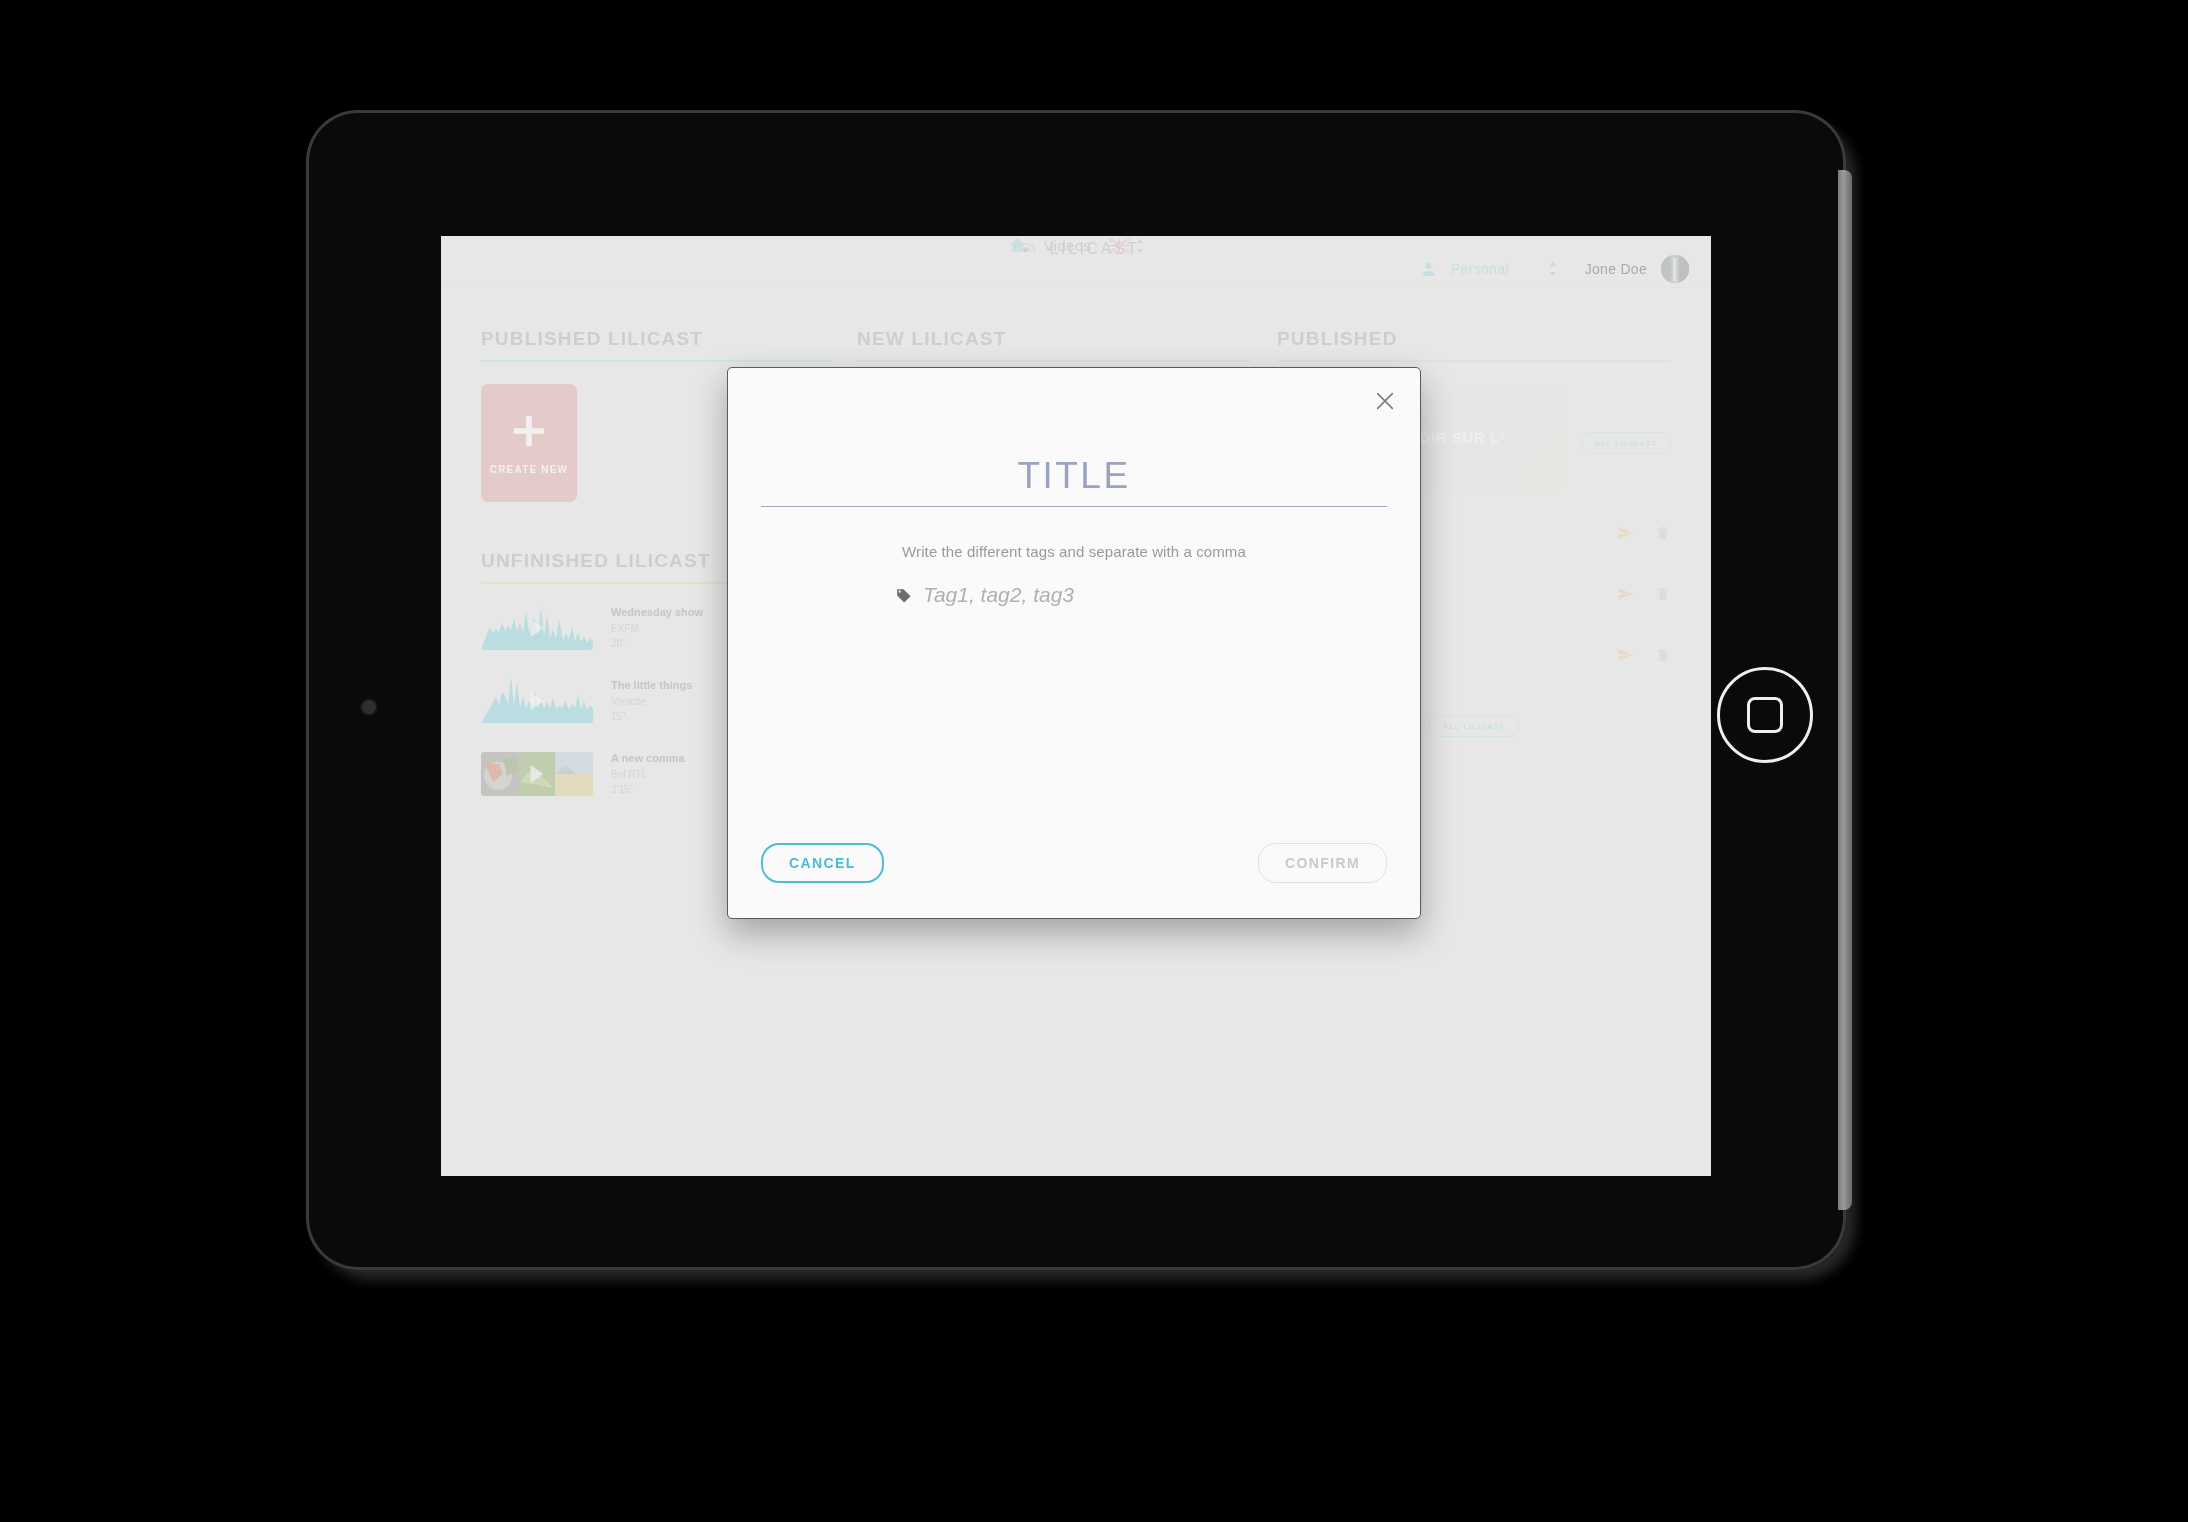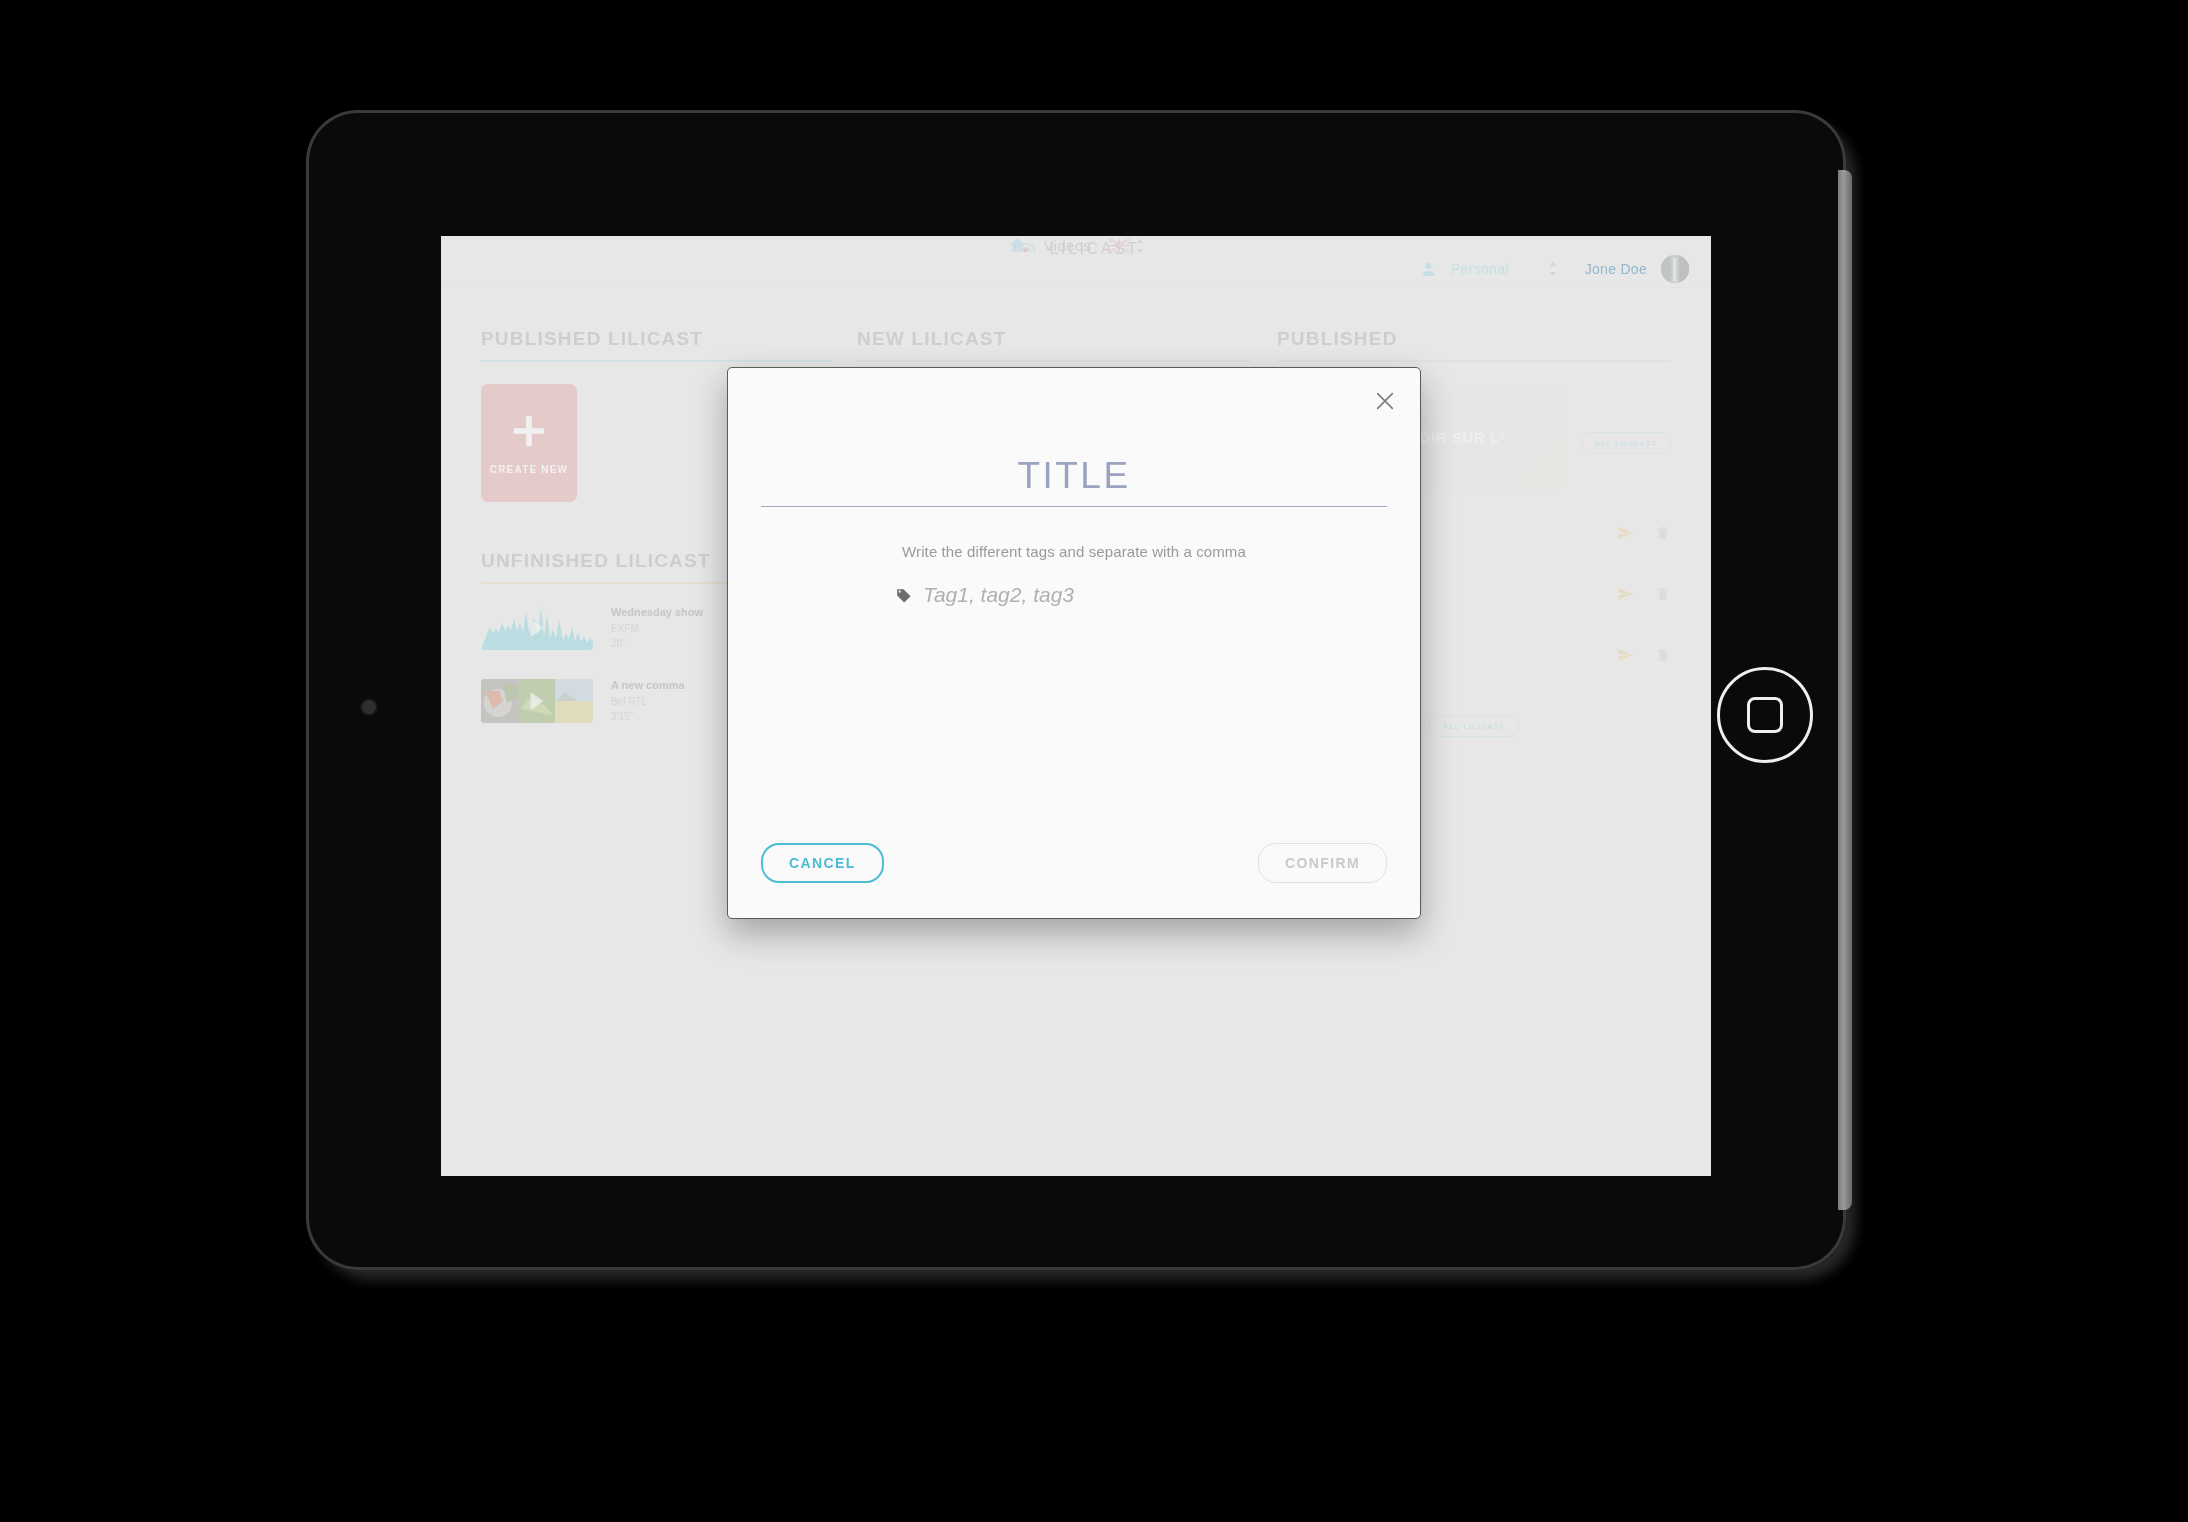--- a/index.html
+++ b/index.html
@@ -138,21 +138,21 @@
   }
   .person-icon { width: 17px; height: 17px; display:block; }
   .account-label {
     font-size: 14px;
     color: #8ed0d8;
     letter-spacing: .3px;
   }
   .acct-arrows { width: 8px; height: 16px; display:block; opacity:.5; margin: 0 14px 0 26px;}
   .user-name {
     font-size: 14px;
-    color: #0369a1;
+    color: #404040;
     letter-spacing: .3px;
   }
   .avatar {
     width: 28px; height: 28px; border-radius: 50%;
     overflow: hidden; display:block;
     background: #8e8e8e;
   }
 
   
   .content {
@@ -485,20 +485,33 @@
             </svg>
             <span class="play-tri"></span>
           </div>
           <div class="uf-meta">
             <div class="uf-title">Wednesday show</div>
             <div class="uf-sub">EXFM</div>
             <div class="uf-dur">30"</div>
           </div>
         </div>
 
+        <div class="uf-row">
+          <div class="uf-thumb">
+            <svg viewBox="0 0 112 44" preserveAspectRatio="none">
+              <path fill="#6ecbd8" d="M0 44h112V30l-3-4-3 5-3-9-3 8-3-14-3 13-3-4-3 5-4-8-3 7-3-3-3 4-3-12-3 11-3-6-3 7-3-10-3 9-3-17-3 16-3-6-3 7-3-11-3 10-3-26-3 25-3-30-3 29-3-9-3-4-3 13-3-8z"></path>
+            </svg>
+            <span class="play-tri"></span>
+          </div>
+          <div class="uf-meta">
+            <div class="uf-title">The little things</div>
+            <div class="uf-sub">Vivacite</div>
+            <div class="uf-dur">15"</div>
+          </div>
+        </div>
 
         <div class="uf-row">
           <div class="uf-thumb">
             <svg viewBox="0 0 112 44" preserveAspectRatio="none">
               <rect x="0" y="0" width="38" height="44" fill="#8d8a80"></rect>
               <circle cx="17" cy="24" r="14" fill="#b9b4aa"></circle>
               <path d="M4 12h14l4 10-10 8z" fill="#c9704f"></path>
               <path d="M22 6h14l2 12-12 6z" fill="#6f8f50"></path>
               <rect x="38" y="0" width="36" height="44" fill="#7fa052"></rect>
               <path d="M40 30q8-16 18-8t14 14z" fill="#a8c070"></path>

